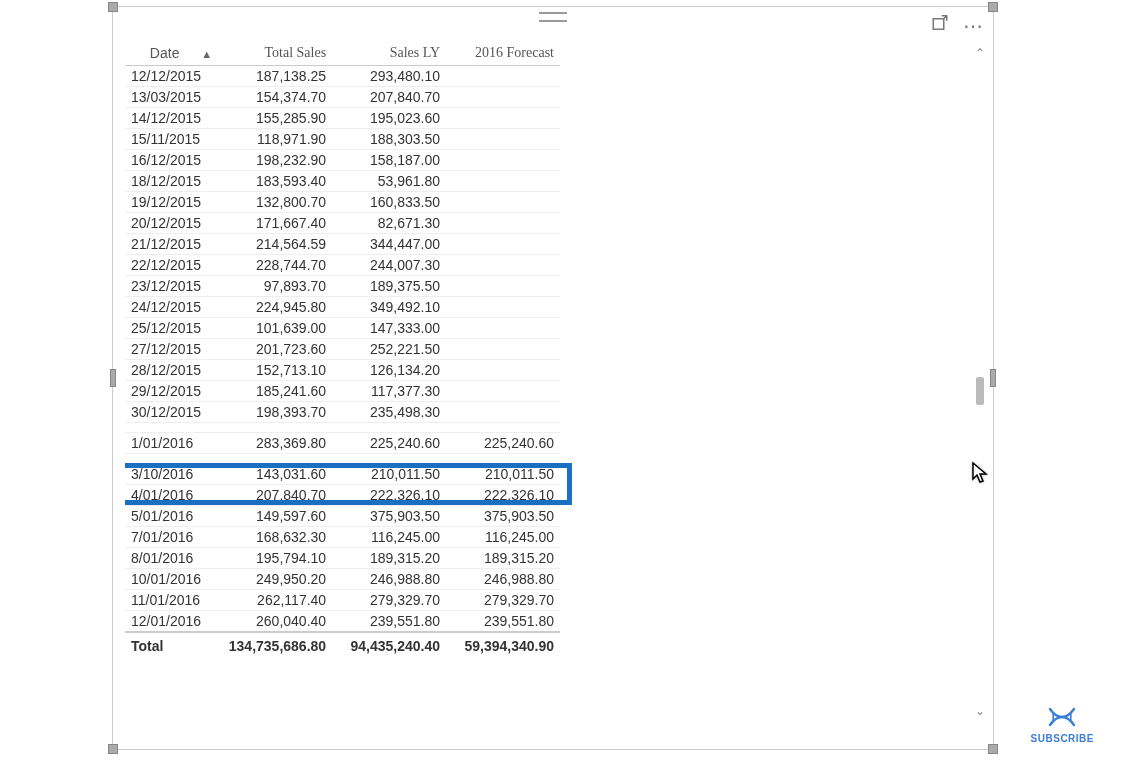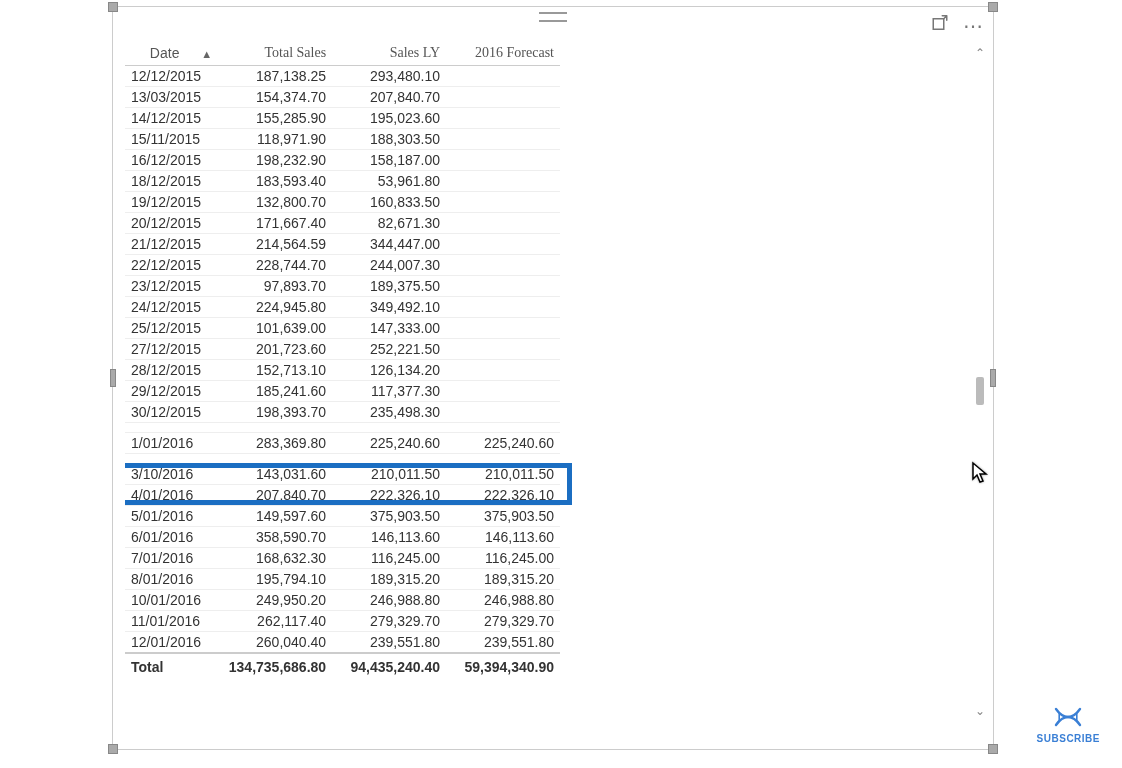--- a/index.html
+++ b/index.html
@@ -186,21 +186,21 @@
       right: 2px;
       top: 454px;
       pointer-events: none;
     }
     .cursor-arrow svg {
       filter: drop-shadow(0 0 1px rgba(0,0,0,0.4));
     }
 
     .subscribe-badge {
       position: absolute;
-      right: 22px;
+      right: 28px;
       bottom: 24px;
       text-align: center;
       color: #3a7fd5;
       font-size: 10px;
       font-weight: 700;
       letter-spacing: 0.5px;
     }
     .subscribe-badge svg { display: block; margin: 0 auto 4px; }
 
     .col-date { width: 90px; }
@@ -387,26 +387,20 @@
             <td class="num">222,326.10</td>
             <td class="num">222,326.10</td>
           </tr>
           <tr>
             <td>5/01/2016</td>
             <td class="num">149,597.60</td>
             <td class="num">375,903.50</td>
             <td class="num">375,903.50</td>
           </tr>
           <tr>
-            <td>6/01/2016</td>
-            <td class="num">358,590.70</td>
-            <td class="num">146,113.60</td>
-            <td class="num">146,113.60</td>
-          </tr>
-          <tr>
             <td>7/01/2016</td>
             <td class="num">168,632.30</td>
             <td class="num">116,245.00</td>
             <td class="num">116,245.00</td>
           </tr>
           <tr>
             <td>8/01/2016</td>
             <td class="num">195,794.10</td>
             <td class="num">189,315.20</td>
             <td class="num">189,315.20</td>

